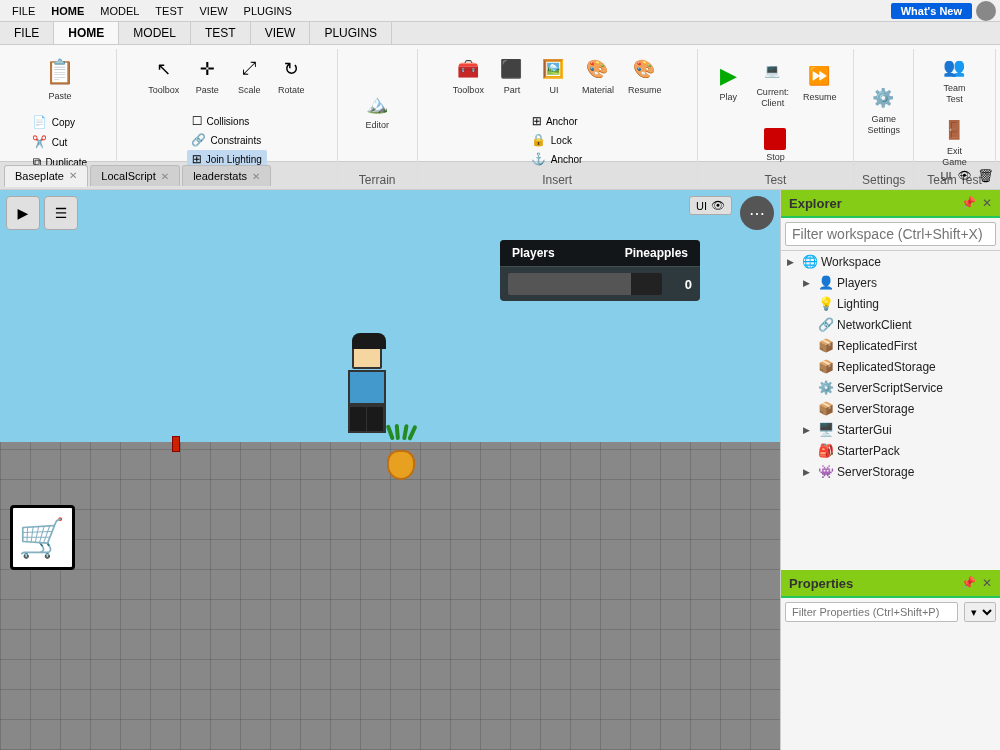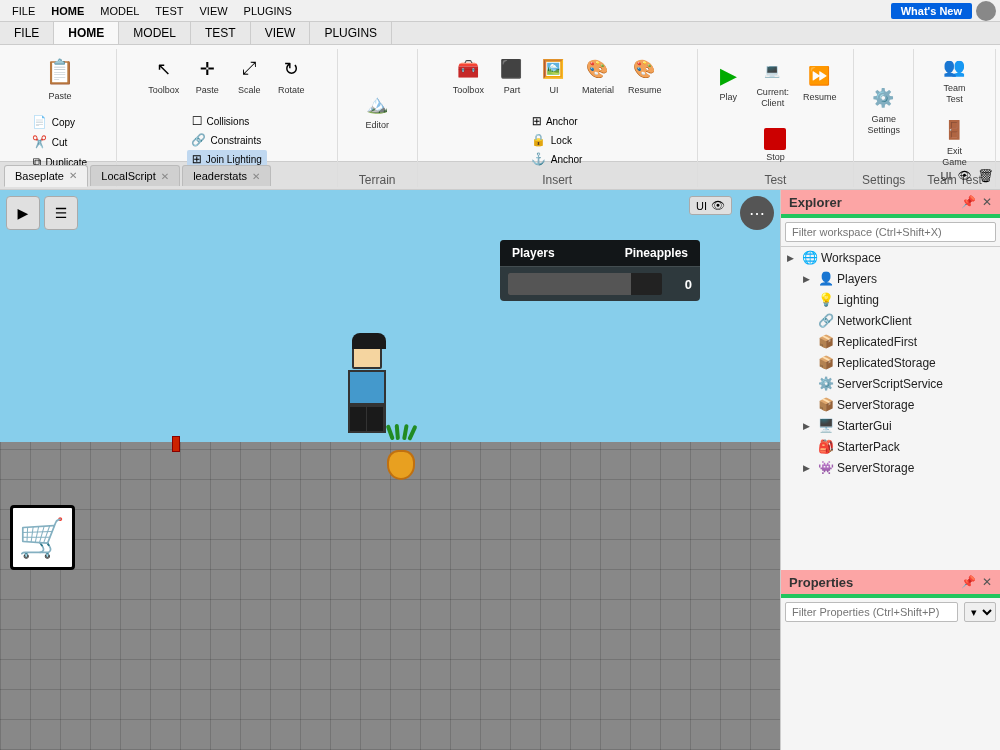--- a/index.html
+++ b/index.html
@@ -165,30 +165,30 @@
       background: #cc2200; border: 1px solid #800; z-index: 4;
     }
 
     
     .explorer-panel {
       width: 220px; background: #f5f5f5; border-left: 1px solid #ccc;
       display: flex; flex-direction: column;
     }
     .panel-header {
       display: flex; align-items: center; justify-content: space-between;
-      background: #fca5a5; border-bottom: 4px solid #22c55e; padding: 4px 8px; height: 28px;
+      background: #84cc16; border-bottom: 2px solid #22c55e; padding: 4px 8px; height: 28px;
     }
     .panel-title { font-size: 13px; font-weight: bold; color: #333; }
     .panel-icons { display: flex; gap: 6px; align-items: center; }
     .panel-icon { font-size: 12px; cursor: pointer; color: #555; }
     .panel-search {
       padding: 4px; border-bottom: 1px solid #ccc;
     }
     .panel-search input {
-      width: 100%; padding: 3px 6px; font-size: 11px; border: 1px solid #bbb;
+      width: 100%; padding: 3px 6px; font-size: 14px; border: 1px solid #bbb;
       border-radius: 2px; background: white;
     }
     .tree-list { flex: 1; overflow-y: auto; }
     .tree-item {
       display: flex; align-items: center; padding: 3px 6px; cursor: pointer;
       font-size: 12px; gap: 3px;
     }
     .tree-arrow { font-size: 9px; color: #555; width: 12px; }
     .tree-icon { font-size: 13px; width: 16px; text-align: center; }
     .tree-label { color: #222; }

